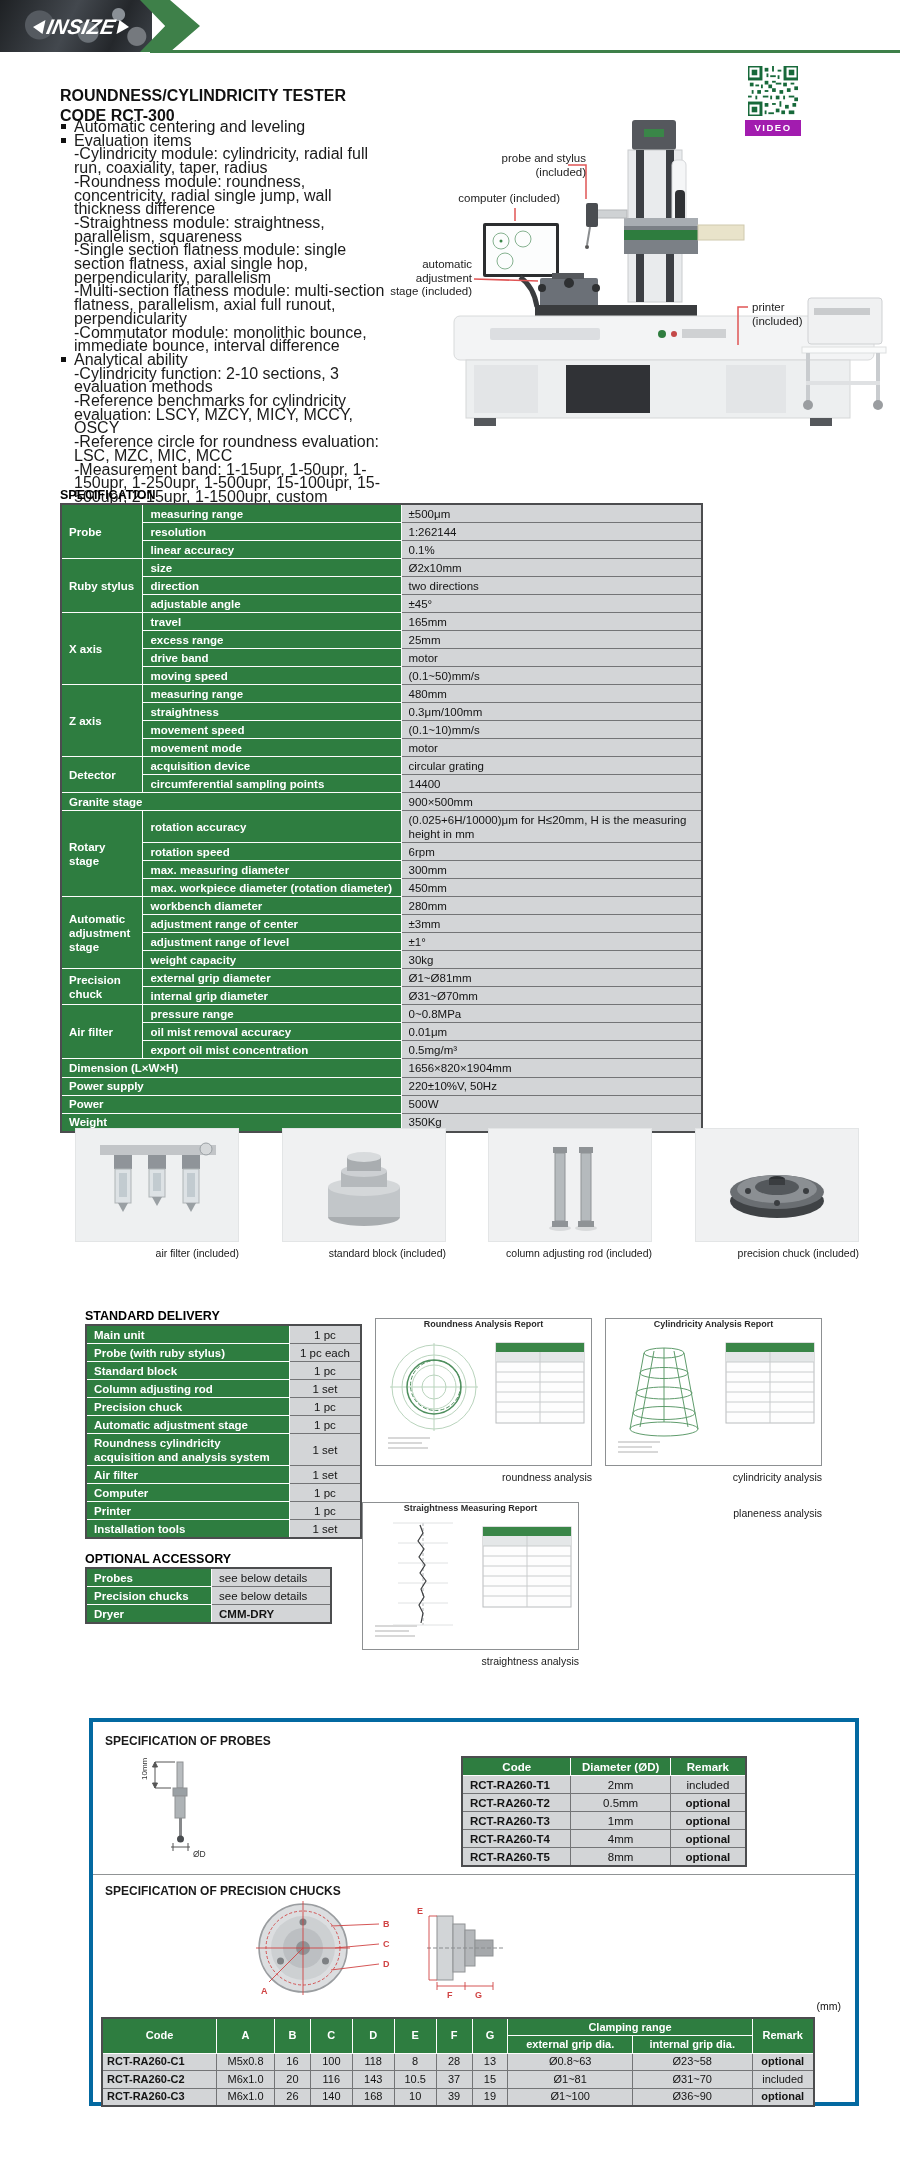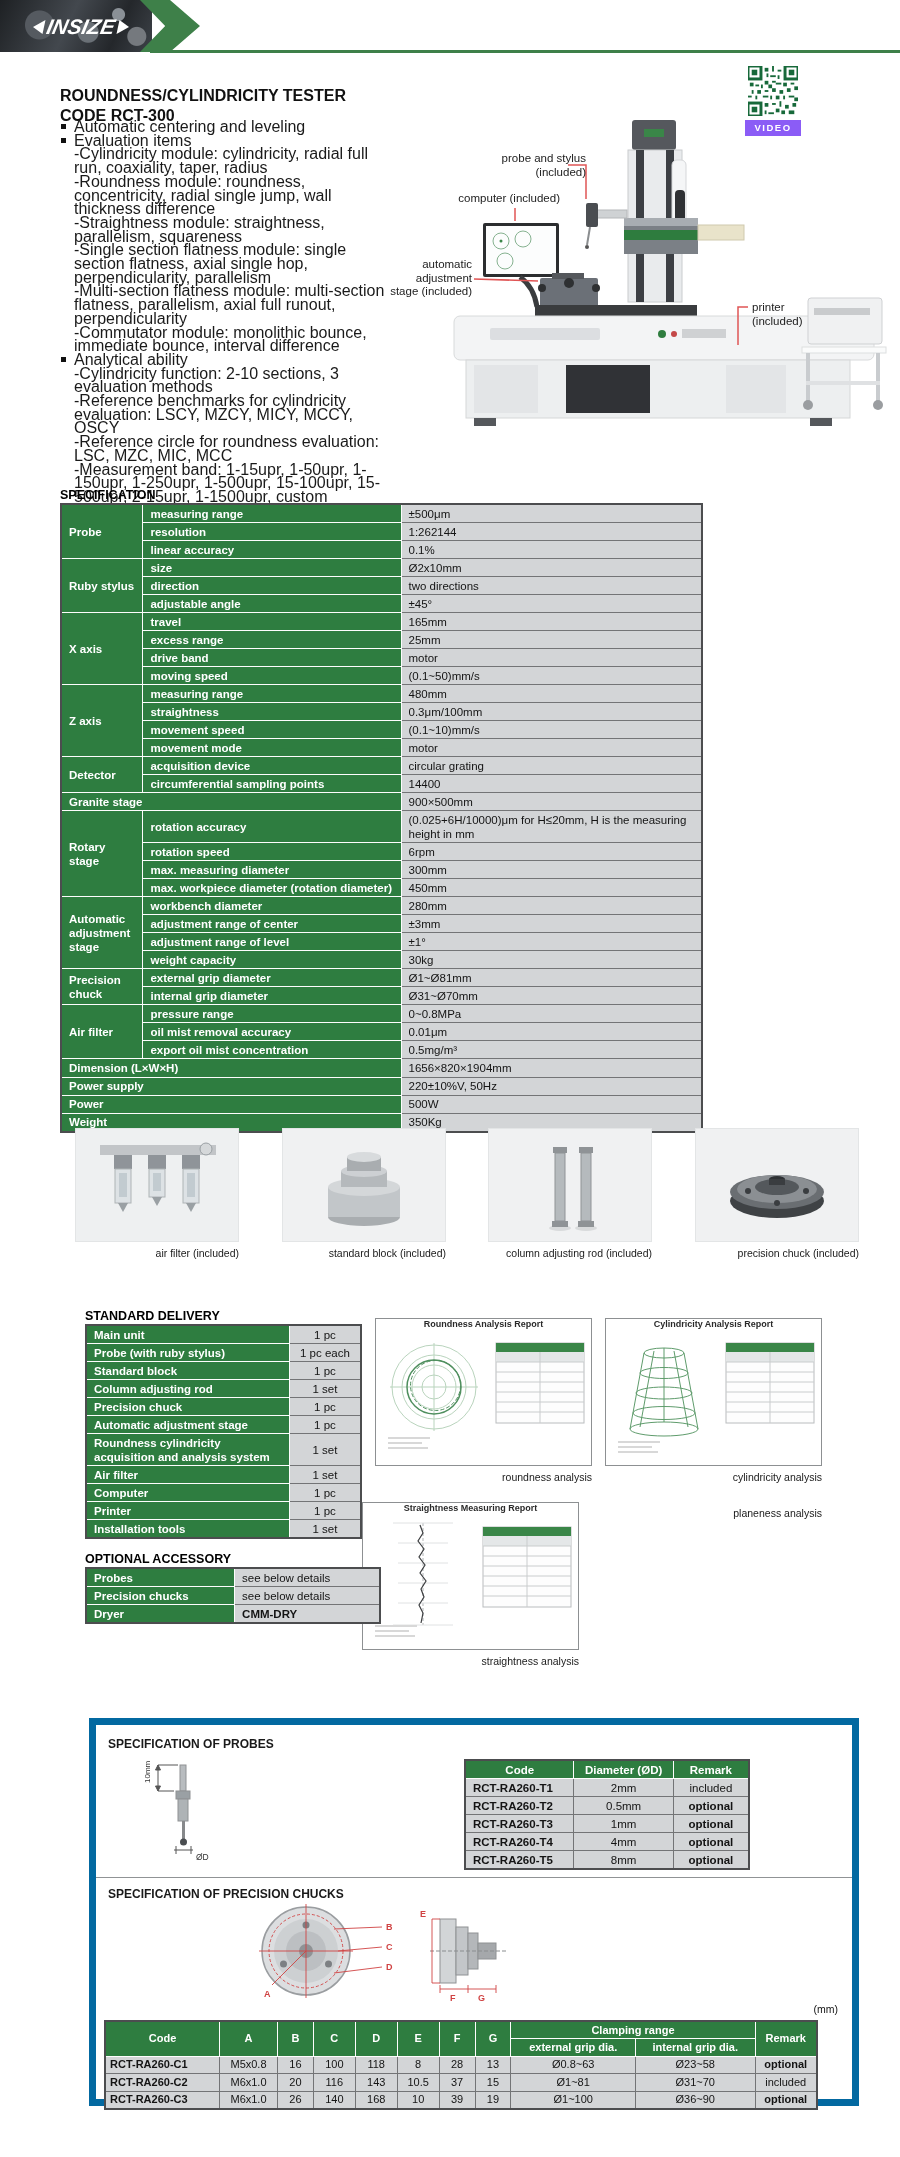--- a/index.html
+++ b/index.html
@@ -20,21 +20,21 @@
   .hline { position:absolute; left:150px; top:50px; width:750px; height:3px; background:#3e8049; }
   .logo { position:absolute; left:33px; top:15px; display:flex; align-items:center; gap:3px; color:#fff; transform:skewX(-12deg); }
   .logo .tri { width:0; height:0; border-top:7px solid transparent; border-bottom:7px solid transparent; }
   .logo .tri.l { border-right:11px solid #fff; }
   .logo .tri.r { border-left:11px solid #fff; }
   .logo .brand { font-size:21px; font-weight:bold; font-style:italic; letter-spacing:0px; }
 
   
   .title { position:absolute; left:60px; top:86px; font-size:16px; font-weight:bold; line-height:20px; color:#111; }
   .qr { position:absolute; left:748px; top:66px; width:50px; height:50px; }
-  .vbadge { position:absolute; left:745px; top:120px; width:56px; height:16px; background:#8b5cf6; color:#fff;
+  .vbadge { position:absolute; left:745px; top:120px; width:56px; height:16px; background:#a21caf; color:#fff;
     font-size:9.5px; font-weight:bold; letter-spacing:1.5px; text-align:center; line-height:16px; }
 
   
   .features { position:absolute; left:60px; top:120px; width:336px; font-size:16px; line-height:13.7px; list-style:none; }
   .feat-label { position:relative; padding-left:14px; }
   .feat-label::before { content:""; position:absolute; left:1px; top:4px; width:5px; height:5px; background:#111; }
   .feat-sub { padding-left:14px; }
 
   
   .machine { position:absolute; left:370px; top:55px; width:530px; height:420px; }
@@ -57,29 +57,29 @@
 
   
   .pwrap { position:absolute; top:1128px; width:164px; }
   .pbox { width:164px; height:114px; background:#eef0f1; border:1px solid #e3e5e6; }
   .cap { font-size:10.5px; text-align:right; color:#1a1a1a; line-height:1.25; margin-top:5px; }
 
   
   #sd-heading { position:absolute; left:85px; top:1309px; }
   #sd-table { position:absolute; left:85px; top:1324px; width:277px; }
   #oa-heading { position:absolute; left:85px; top:1552px; }
-  #oa-table { position:absolute; left:85px; top:1567px; width:296px; }
+  #oa-table { position:absolute; left:85px; top:1567px; width:247px; }
 
   
   .rwrap { position:absolute; width:217px; }
   .rbox { width:217px; height:148px; background:#fff; border:1px solid #8d9092; }
   .rtitle { font-size:9px; font-weight:bold; text-align:center; color:#2a2a2a; }
 
   
-  .bigbox { position:absolute; left:89px; top:1718px; width:770px; height:388px; border:7px solid #0369a1; }
+  .bigbox { position:absolute; left:89px; top:1718px; width:770px; height:388px; border:4px solid #0369a1; }
   .bigbox .divider { position:absolute; left:0; right:0; top:152px; border-top:1px solid #909395; }
   .bb-h { position:absolute; font-size:12px; font-weight:bold; }
   #probes-table { position:absolute; left:368px; top:34px; width:286px; }
   #chucks-table { position:absolute; left:8px; top:295px; width:714px; }
   #chucks-table td, #chucks-table th { font-size:11px; padding:1.5px 4px; }
   .mm-label { position:absolute; right:14px; top:278px; font-size:10.5px; color:#111; }
 </style>
 </head>
 <body>
 

